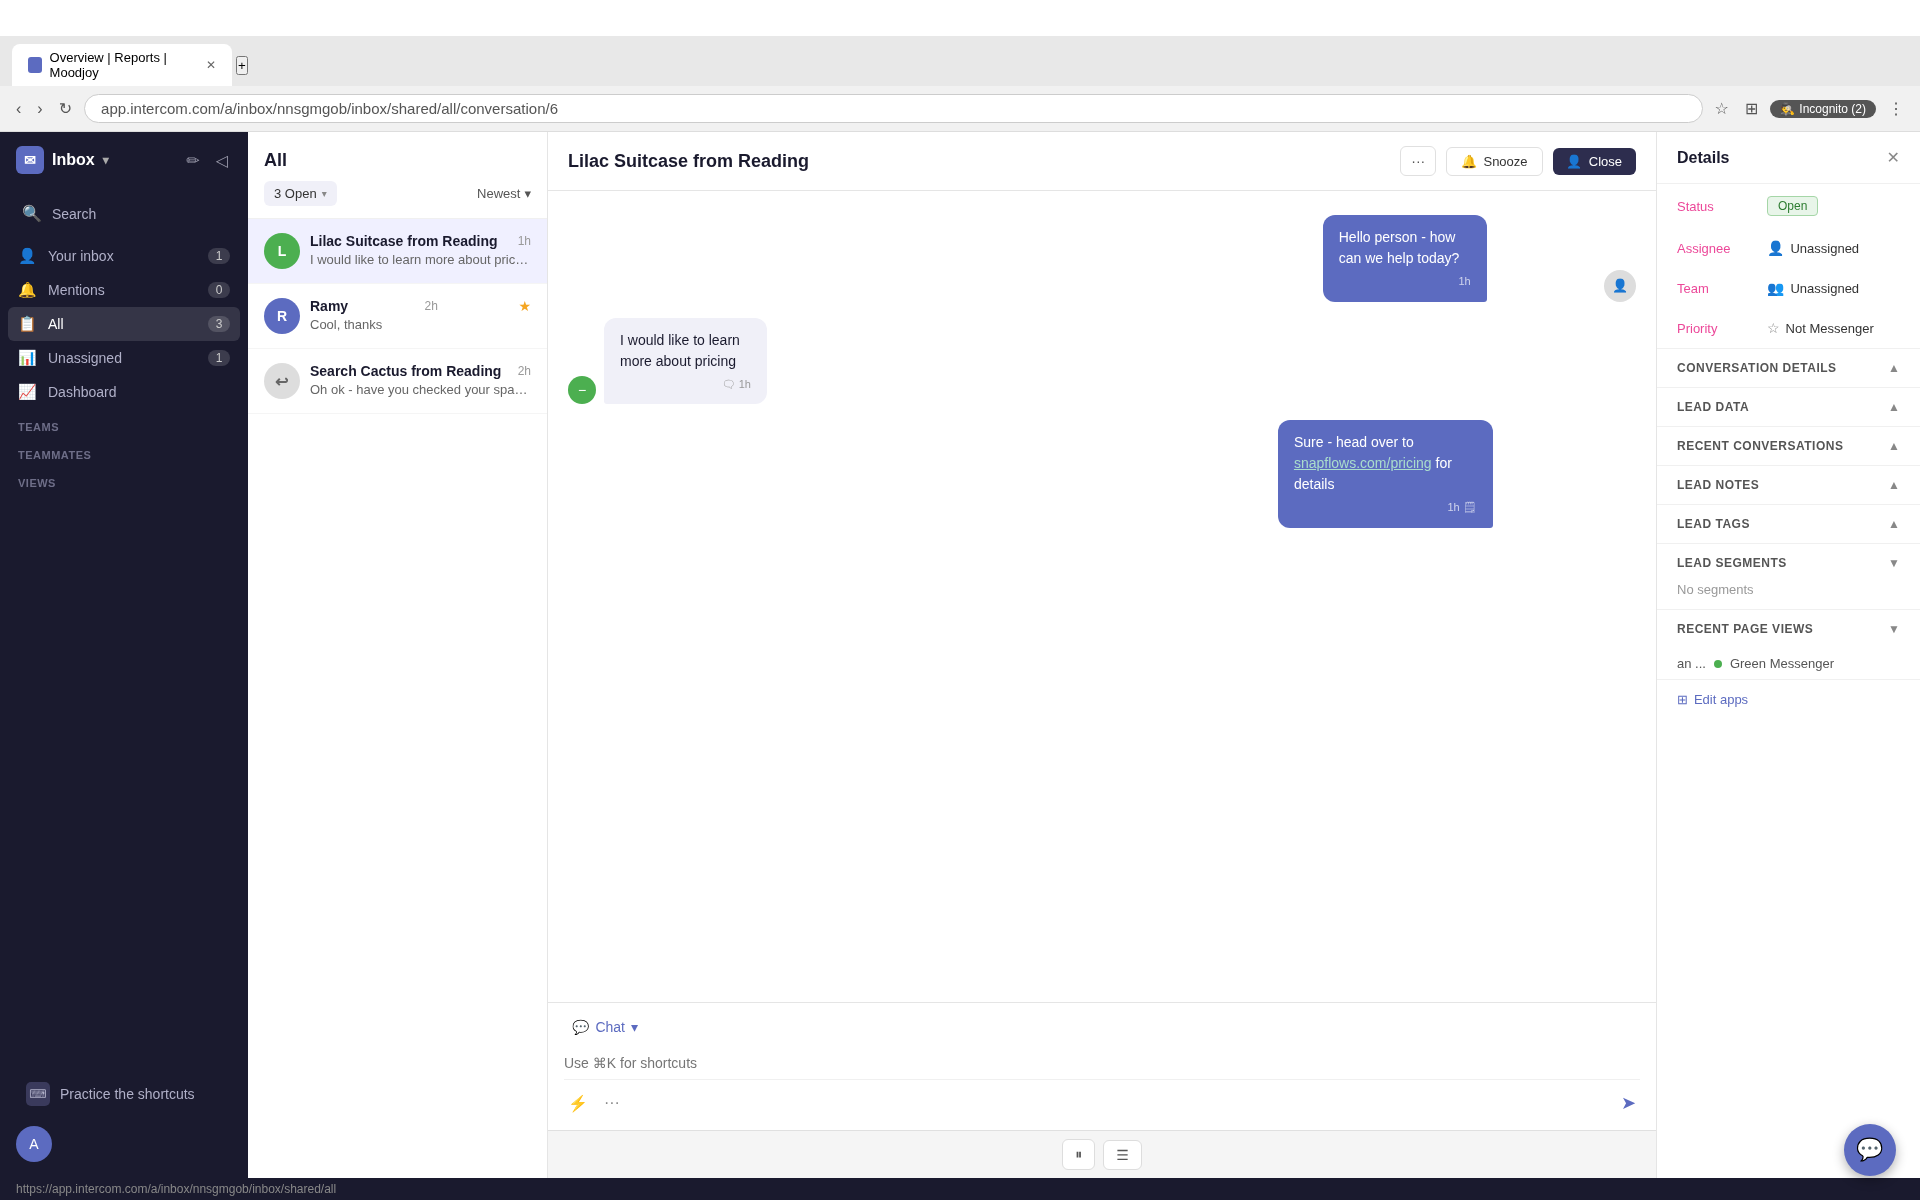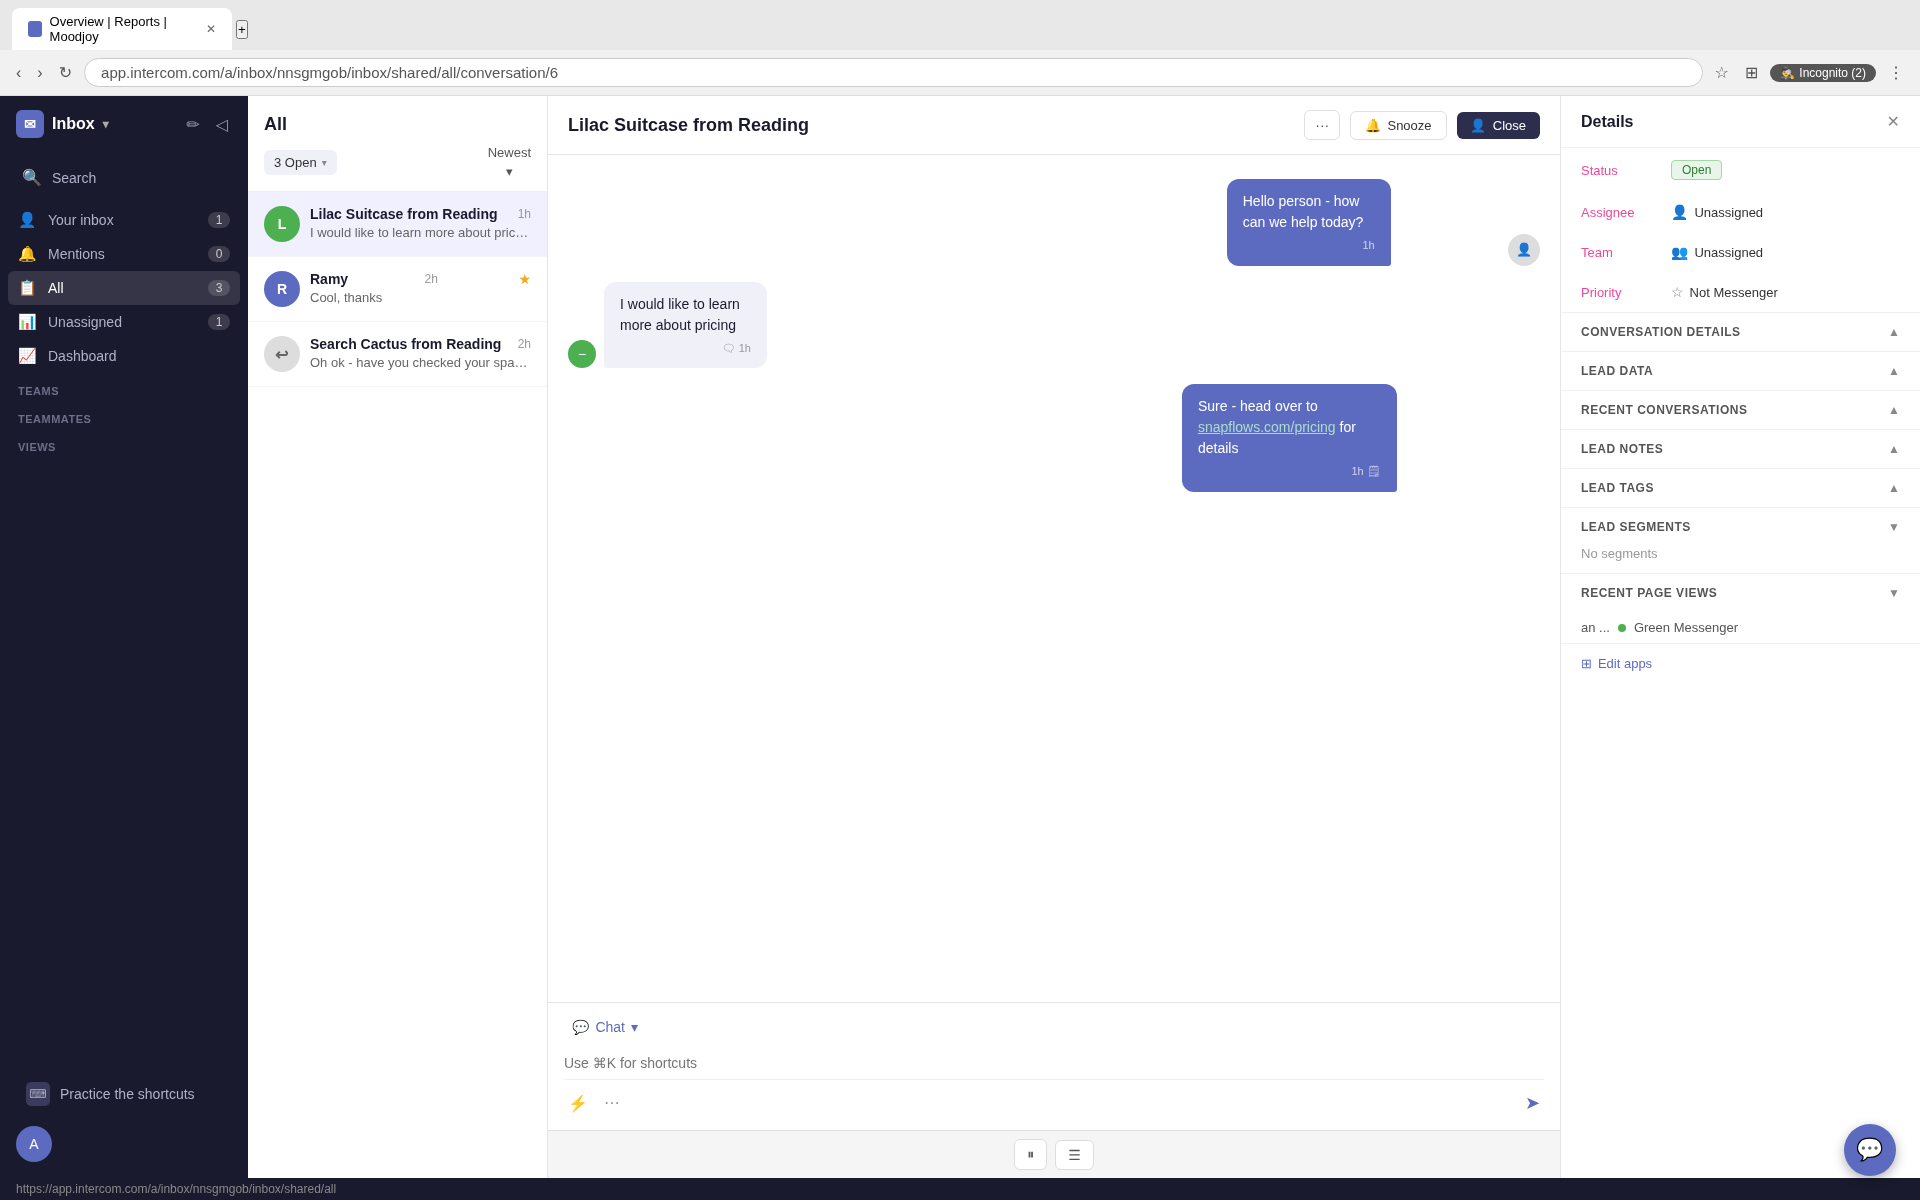--- a/index.html
+++ b/index.html
@@ -1,19 +1,19 @@
 <!DOCTYPE html>
 <html><head>
   <meta charset="utf-8">
   <style>
     * { box-sizing: border-box; margin: 0; padding: 0; }
     body { font-family: -apple-system, BlinkMacSystemFont, 'Segoe UI', sans-serif; font-size: 14px; background: #fff; display: flex; flex-direction: column; height: 100vh; overflow: hidden; }
 
     
-    .browser-chrome { background: #e8e8e8; padding: 8px 12px 0; }
+    .browser-chrome { background: #e8e8e8; padding: 8px 12px 0; margin-top: 36px; }
     .browser-tabs { display: flex; align-items: center; gap: 4px; margin-bottom: 0; }
     .browser-tab { background: #fff; border-radius: 8px 8px 0 0; padding: 6px 16px; font-size: 13px; display: flex; align-items: center; gap: 8px; max-width: 220px; }
     .browser-tab .tab-icon { width: 16px; height: 16px; background: #5c6bc0; border-radius: 3px; display: inline-block; }
     .browser-tab .tab-close { margin-left: 4px; color: #666; cursor: pointer; font-size: 12px; }
     .browser-nav { background: #f1f1f1; padding: 8px 12px; display: flex; align-items: center; gap: 8px; border-bottom: 1px solid #ddd; }
     .nav-btn { background: none; border: none; color: #555; cursor: pointer; font-size: 16px; padding: 4px; border-radius: 4px; }
     .address-bar { flex: 1; background: #fff; border: 1px solid #ccc; border-radius: 20px; padding: 5px 16px; font-size: 15px; color: #333; display: flex; align-items: center; gap: 6px; }
     .address-bar span { color: #555; }
     .nav-actions { display: flex; align-items: center; gap: 8px; color: #555; font-size: 14px; }
     .incognito-badge { background: #555; color: #fff; border-radius: 12px; padding: 2px 10px; font-size: 12px; display: flex; align-items: center; gap: 4px; }
@@ -42,21 +42,21 @@
     .sidebar-practice .prac-icon { width: 24px; height: 24px; background: #3a3a5c; border-radius: 5px; display: flex; align-items: center; justify-content: center; font-size: 12px; }
     .sidebar-avatar { width: 36px; height: 36px; background: #5c6bc0; border-radius: 50%; display: flex; align-items: center; justify-content: center; color: #fff; font-size: 14px; cursor: pointer; }
 
     
     .conv-list { width: 300px; border-right: 1px solid #e5e5e5; display: flex; flex-direction: column; flex-shrink: 0; background: #fff; overflow: hidden; }
     .conv-list-header { padding: 18px 16px 12px; border-bottom: 1px solid #f0f0f0; }
     .conv-list-title { font-size: 18px; font-weight: 600; color: #1a1a2e; margin-bottom: 10px; }
     .conv-list-filters { display: flex; align-items: center; justify-content: space-between; }
     .conv-filter-badge { display: flex; align-items: center; gap: 5px; background: #f0f0f8; border-radius: 6px; padding: 5px 10px; font-size: 13px; color: #333; cursor: pointer; }
     .conv-filter-badge .chevron { font-size: 10px; color: #888; }
-    .conv-sort { display: flex; align-items: center; gap: 4px; font-size: 13px; color: #555; cursor: pointer; flex-direction: column; }
+    .conv-sort { display: flex; align-items: center; gap: 4px; font-size: 13px; color: #555; cursor: pointer; }
     .conv-items { overflow-y: auto; flex: 1; }
     .conv-item { padding: 14px 16px; border-bottom: 1px solid #f5f5f5; cursor: pointer; display: flex; align-items: flex-start; gap: 10px; }
     .conv-item.active { background: #f0f0ff; }
     .conv-avatar { width: 36px; height: 36px; border-radius: 50%; display: flex; align-items: center; justify-content: center; font-size: 14px; font-weight: 600; color: #fff; flex-shrink: 0; }
     .conv-avatar.green { background: #4caf50; }
     .conv-avatar.blue { background: #5c6bc0; }
     .conv-info { flex: 1; min-width: 0; }
     .conv-name-row { display: flex; align-items: center; justify-content: space-between; margin-bottom: 3px; }
     .conv-name { font-size: 14px; font-weight: 600; color: #1a1a2e; white-space: nowrap; overflow: hidden; text-overflow: ellipsis; }
     .conv-time { font-size: 12px; color: #999; flex-shrink: 0; }
@@ -89,21 +89,21 @@
     .chat-input-area { border-top: 1px solid #e5e5e5; padding: 12px 16px; }
     .chat-input-type-row { display: flex; align-items: center; gap: 8px; margin-bottom: 8px; }
     .chat-type-btn { display: flex; align-items: center; gap: 6px; background: none; border: none; color: #5c6bc0; font-size: 14px; font-weight: 500; cursor: pointer; padding: 4px 8px; border-radius: 6px; }
     .chat-input-field { width: 100%; border: none; outline: none; font-size: 14px; color: #999; padding: 8px 0; resize: none; background: transparent; }
     .chat-input-actions { display: flex; align-items: center; justify-content: space-between; padding-top: 8px; border-top: 1px solid #f0f0f0; }
     .chat-input-left { display: flex; gap: 8px; }
     .chat-input-btn { background: none; border: none; color: #888; cursor: pointer; font-size: 16px; padding: 4px; border-radius: 4px; }
     .btn-send { background: none; border: none; color: #5c6bc0; cursor: pointer; font-size: 18px; padding: 4px; }
 
     
-    .details-panel { width: 360px; border-left: 1px solid #e5e5e5; background: #fff; overflow-y: auto; flex-shrink: 0; }
+    .details-panel { width: 264px; border-left: 1px solid #e5e5e5; background: #fff; overflow-y: auto; flex-shrink: 0; }
     .details-header { padding: 16px 20px; display: flex; align-items: center; justify-content: space-between; border-bottom: 1px solid #f0f0f0; }
     .details-title { font-size: 16px; font-weight: 600; color: #1a1a2e; }
     .details-close { background: none; border: none; color: #888; cursor: pointer; font-size: 16px; }
     .details-section { border-bottom: 1px solid #f0f0f0; }
     .details-row { display: flex; align-items: center; padding: 12px 20px; }
     .details-label { font-size: 13px; color: #ec4899; width: 90px; flex-shrink: 0; }
     .details-value { font-size: 13px; color: #333; display: flex; align-items: center; gap: 6px; }
     .status-badge { background: #e8f5e9; color: #2e7d32; border: 1px solid #a5d6a7; border-radius: 4px; padding: 2px 10px; font-size: 12px; font-weight: 500; }
     .details-icon { font-size: 14px; color: #888; }
     .details-section-header { display: flex; align-items: center; justify-content: space-between; padding: 12px 20px; cursor: pointer; }

